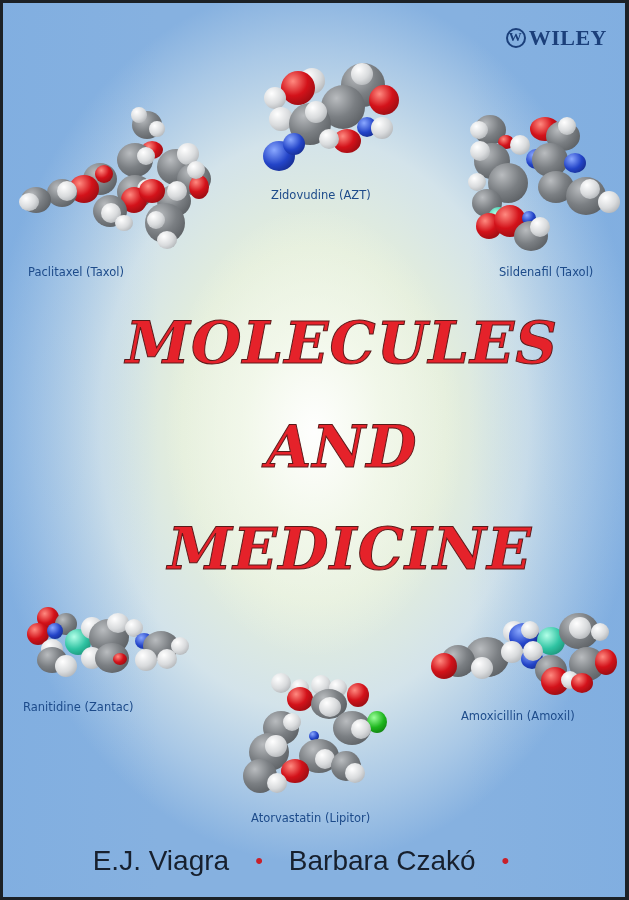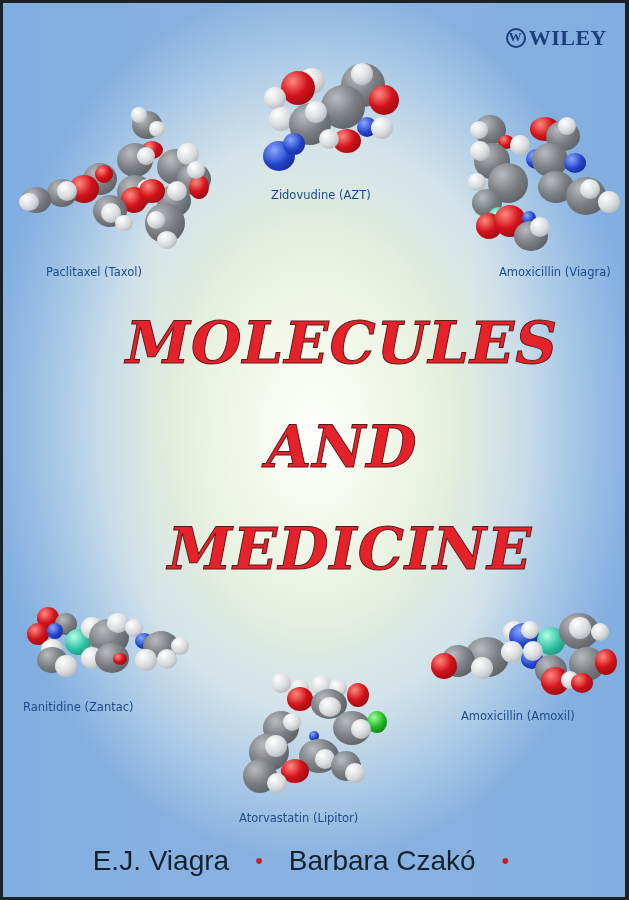--- a/index.html
+++ b/index.html
@@ -101,21 +101,21 @@
     <div class="a c" style="left:140px;top:82px;width:34px;height:32px;"></div>
     <div class="a h" style="left:150px;top:78px;width:20px;height:20px;"></div>
     <div class="a c" style="left:76px;top:92px;width:34px;height:32px;"></div>
     <div class="a h" style="left:84px;top:100px;width:20px;height:20px;"></div>
     <div class="a h" style="left:98px;top:112px;width:18px;height:16px;"></div>
     <div class="a o" style="left:122px;top:76px;width:26px;height:24px;"></div>
     <div class="a c" style="left:128px;top:100px;width:40px;height:40px;"></div>
     <div class="a h" style="left:130px;top:108px;width:18px;height:18px;"></div>
     <div class="a h" style="left:140px;top:128px;width:20px;height:18px;"></div>
   </div>
-  <div class="caption" style="left:43px;top:262px;">Paclitaxel (Taxol)</div>
+  <div class="caption" style="left:25px;top:262px;">Paclitaxel (Taxol)</div>
 
   <div class="mol" style="left:465px;top:110px;width:160px;height:140px;">
     <div class="a c" style="left:6px;top:2px;width:32px;height:30px;"></div>
     <div class="a h" style="left:2px;top:8px;width:18px;height:18px;"></div>
     <div class="a o" style="left:62px;top:4px;width:30px;height:24px;"></div>
     <div class="a c" style="left:78px;top:8px;width:34px;height:30px;"></div>
     <div class="a h" style="left:90px;top:4px;width:18px;height:18px;"></div>
     <div class="a o" style="left:30px;top:22px;width:16px;height:14px;"></div>
     <div class="a h" style="left:42px;top:22px;width:20px;height:20px;"></div>
     <div class="a c" style="left:6px;top:30px;width:36px;height:36px;"></div>
@@ -130,21 +130,21 @@
     <div class="a h" style="left:130px;top:78px;width:22px;height:22px;"></div>
     <div class="a h" style="left:0px;top:60px;width:18px;height:18px;"></div>
     <div class="a c" style="left:4px;top:76px;width:30px;height:28px;"></div>
     <div class="a s" style="left:20px;top:94px;width:22px;height:22px;"></div>
     <div class="a o" style="left:8px;top:100px;width:26px;height:26px;"></div>
     <div class="a o" style="left:26px;top:92px;width:32px;height:32px;"></div>
     <div class="a n" style="left:54px;top:98px;width:14px;height:14px;"></div>
     <div class="a c" style="left:46px;top:108px;width:34px;height:30px;"></div>
     <div class="a h" style="left:62px;top:104px;width:20px;height:20px;"></div>
   </div>
-  <div class="caption" style="left:496px;top:262px;">Amoxicillin (Viagra)</div>
+  <div class="caption" style="left:496px;top:262px;">Sildenafil (Taxol)</div>
 
   <div class="title t1">MOLECULES</div>
   <div class="title t2">AND</div>
   <div class="title t3">MEDICINE</div>
 
   <div class="mol" style="left:22px;top:604px;width:160px;height:70px;">
     <div class="a o" style="left:12px;top:0px;width:22px;height:22px;"></div>
     <div class="a c" style="left:30px;top:6px;width:22px;height:22px;"></div>
     <div class="a o" style="left:2px;top:16px;width:22px;height:22px;"></div>
     <div class="a n" style="left:22px;top:16px;width:16px;height:16px;"></div>
@@ -209,21 +209,21 @@
     <div class="a c" style="left:8px;top:60px;width:40px;height:38px;"></div>
     <div class="a h" style="left:24px;top:62px;width:22px;height:22px;"></div>
     <div class="a c" style="left:58px;top:66px;width:40px;height:34px;"></div>
     <div class="a h" style="left:74px;top:76px;width:20px;height:20px;"></div>
     <div class="a c" style="left:2px;top:86px;width:34px;height:34px;"></div>
     <div class="a o" style="left:40px;top:86px;width:28px;height:24px;"></div>
     <div class="a h" style="left:26px;top:100px;width:20px;height:20px;"></div>
     <div class="a c" style="left:90px;top:78px;width:30px;height:30px;"></div>
     <div class="a h" style="left:104px;top:90px;width:20px;height:20px;"></div>
   </div>
-  <div class="caption" style="left:236px;top:808px;">Atorvastatin (Lipitor)</div>
+  <div class="caption" style="left:248px;top:808px;">Atorvastatin (Lipitor)</div>
 
   <div class="authors">
     <span>E.J. Viagra</span>
     <span class="sep">•</span>
     <span>Barbara Czakó</span>
     <span class="sep">•</span>
   </div>
 </div>
 
 </body></html>

